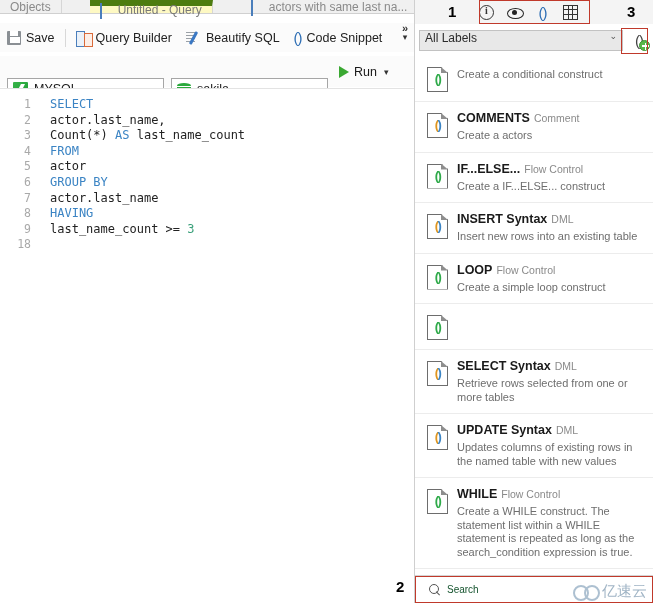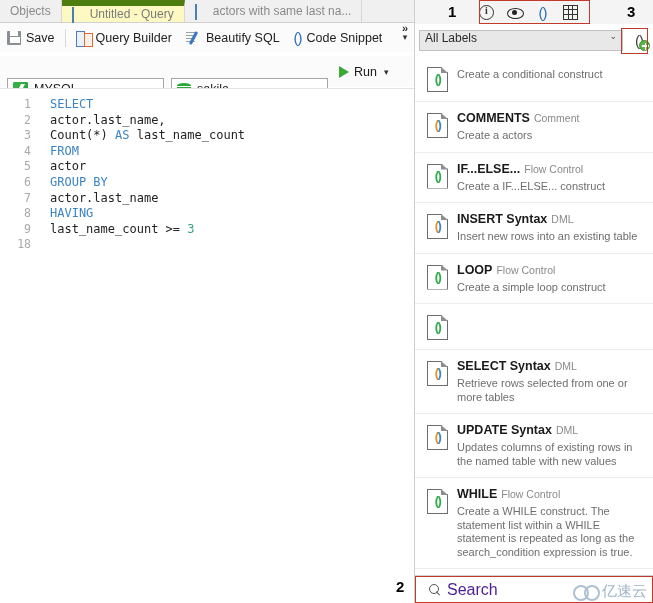--- a/index.html
+++ b/index.html
@@ -15,24 +15,24 @@
   #app { position: relative; width: 653px; height: 603px; background:#ffffff; }
 
   
   #left-pane {
     position: absolute; left: 0; top: 0; width: 414px; height: 603px;
     background: #ffffff;
   }
 
   
   .tabstrip {
-    position: absolute; left:0; top:0; width: 414px; height: 23px;
+    position: absolute; left:0; top:0; width: 414px; height: 14px;
     background: #f0f0f0;
     border-bottom: 1px solid #d0d0d0;
-    display: flex; align-items: stretch;
+    display: flex; align-items: stretch; gap: 28px;
   }
   .tab {
     display: flex; align-items: center; gap: 5px;
     padding: 0 10px;
     font-size: 12px;
     color: #8a8a8a;
     background: #f0f0f0;
     border-right: 1px solid #d6d6d6;
     white-space: nowrap;
     cursor: default;
@@ -265,21 +265,21 @@
   .searchbar {
     position: absolute; left: 0; bottom: 0; width: 239px; height: 28px;
     background: #ffffff; border-top: 1px solid #d4d4d4;
     display: flex; align-items: center; padding-left: 14px; gap: 7px;
   }
   .mag {
     width: 11px; height: 11px; position: relative; flex:0 0 auto;
   }
   .mag::before{content:"";position:absolute;left:0;top:0;width:8px;height:8px;border:1.4px solid #555;border-radius:50%;}
   .mag::after{content:"";position:absolute;left:7px;top:7px;width:5px;height:1.4px;background:#555;transform:rotate(45deg);transform-origin:left center;}
-  .search-ph { font-size: 16px; color: #4c1d95; }
+  .search-ph { font-size: 10px; color: #14532d; }
 
   
   .watermark {
     position: absolute; right: 6px; bottom: 2px;
     display:flex; align-items:center; gap:3px;
     opacity:0.85; pointer-events:none;
   }
   .wm-logo { width:26px; height:15px; position:relative; }
   .wm-logo::before{content:"";position:absolute;left:0;top:1px;width:12px;height:12px;border:2px solid #9fb6c9;border-radius:50%;}
   .wm-logo::after{content:"";position:absolute;left:11px;top:1px;width:12px;height:12px;border:2px solid #9fb6c9;border-radius:50%;}

